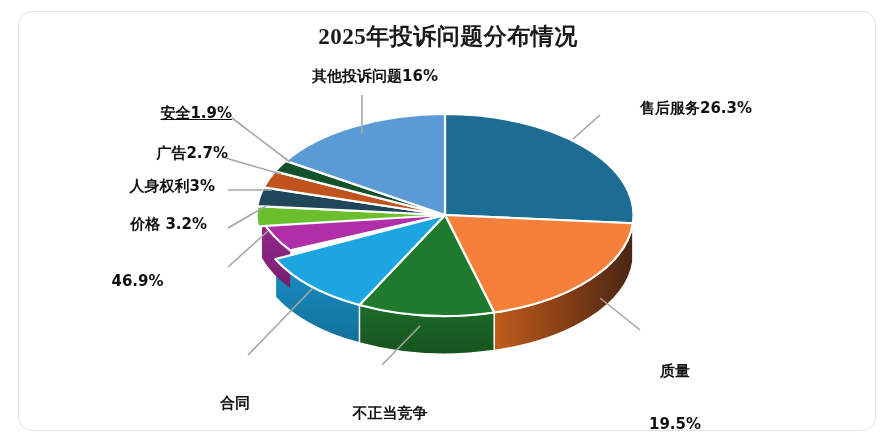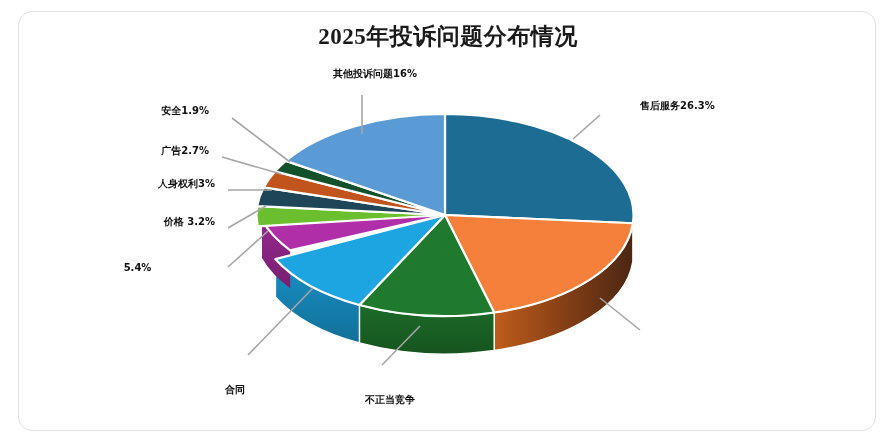--- a/index.html
+++ b/index.html
@@ -39,21 +39,21 @@
   #plot {
     position: absolute;
     left: 0;
     top: 0;
     width: 896px;
     height: 444px;
   }
   .lbl {
     position: absolute;
     font-family: "DejaVu Sans", "Liberation Sans", sans-serif;
-    font-size: 10px;
+    font-size: 15px;
     font-weight: 700;
     color: #111111;
     white-space: pre;
     line-height: 1.18;
   }
   .lbl.ctr { text-align: center; }
   .lbl.rt  { text-align: right; }
   .lbl.lt  { text-align: right; }
 </style>
 </head>
@@ -143,36 +143,38 @@
     <path d="M 248 355 L 313 288"></path>
     <path d="M 382 365 L 420 326"></path>
     <path d="M 640 330 L 600 298"></path>
   </g>
 </svg>
 
 <div class="lbl lt" style="left:640px; top:100px;">售后服务26.3%</div>
 
 <div class="lbl ctr" style="left:290px; top:68px; width:170px;">其他投诉问题16%</div>
 
-<div class="lbl rt" style="left:89px; top:105px; width:120px;">安全1.9%</div>
+<div class="lbl rt" style="left:112px; top:105px; width:120px;text-decoration:underline;">安全1.9%</div>
 
-<div class="lbl rt" style="left:79px; top:145px; width:130px;">广告2.7%</div>
+<div class="lbl rt" style="left:98px; top:145px; width:130px;">广告2.7%</div>
 
 <div class="lbl rt" style="left:60px; top:178px; width:155px;">人身权利3%</div>
 
-<div class="lbl rt" style="left:60px; top:216px; width:155px;">价格 3.2%</div>
+<div class="lbl rt" style="left:52px; top:216px; width:155px;">价格 3.2%</div>
 
 <div class="lbl ctr" style="left:55px; top:238px; width:165px;">
-  <div>5.4%</div>
+  <div>46.9%</div>
 </div>
 
 <div class="lbl ctr" style="left:180px; top:360px; width:110px;">
   <div>合同</div>
   
 </div>
 
 <div class="lbl ctr" style="left:330px; top:370px; width:120px;">
   <div>不正当竞争</div>
   
 </div>
 
 <div class="lbl ctr" style="left:630px; top:328px; width:90px;">
+  <div>质量</div>
+  <div>19.5%</div>
 </div>
 
 </body></html>

